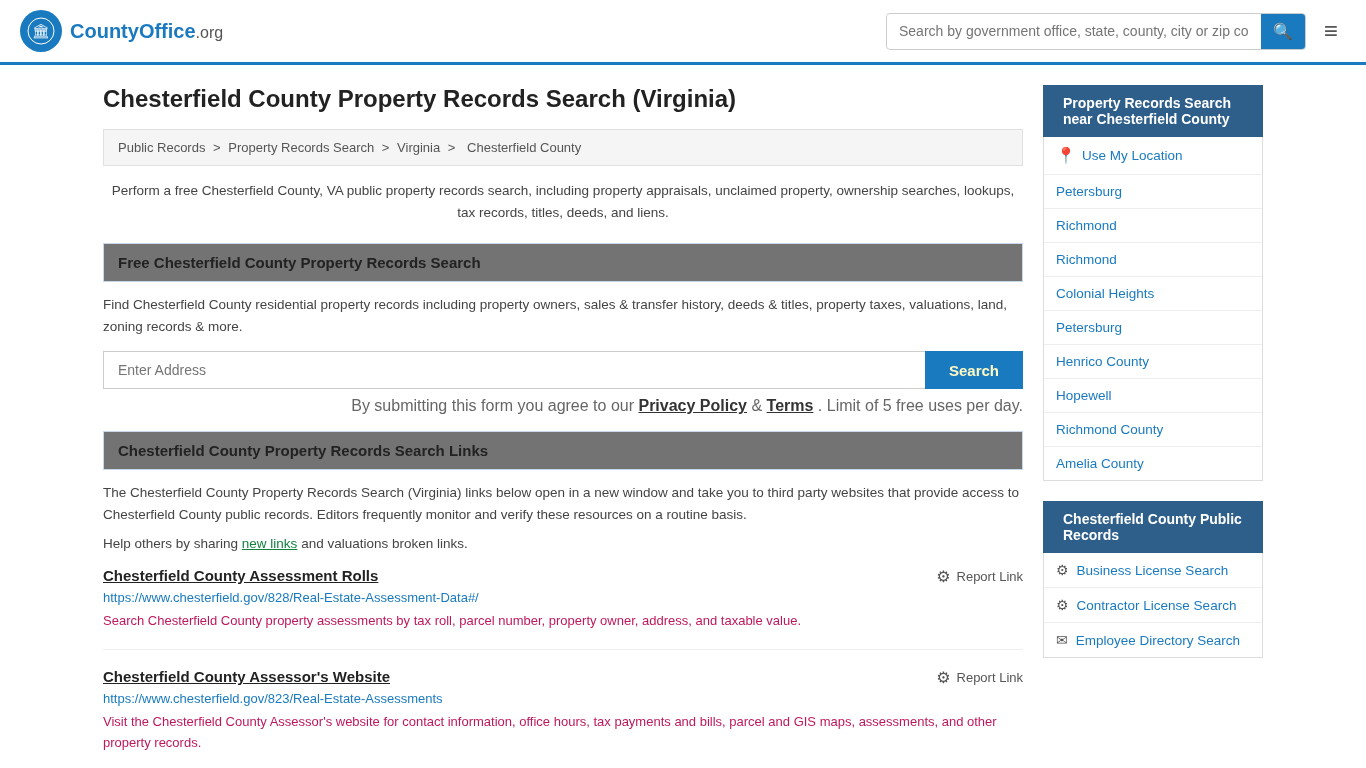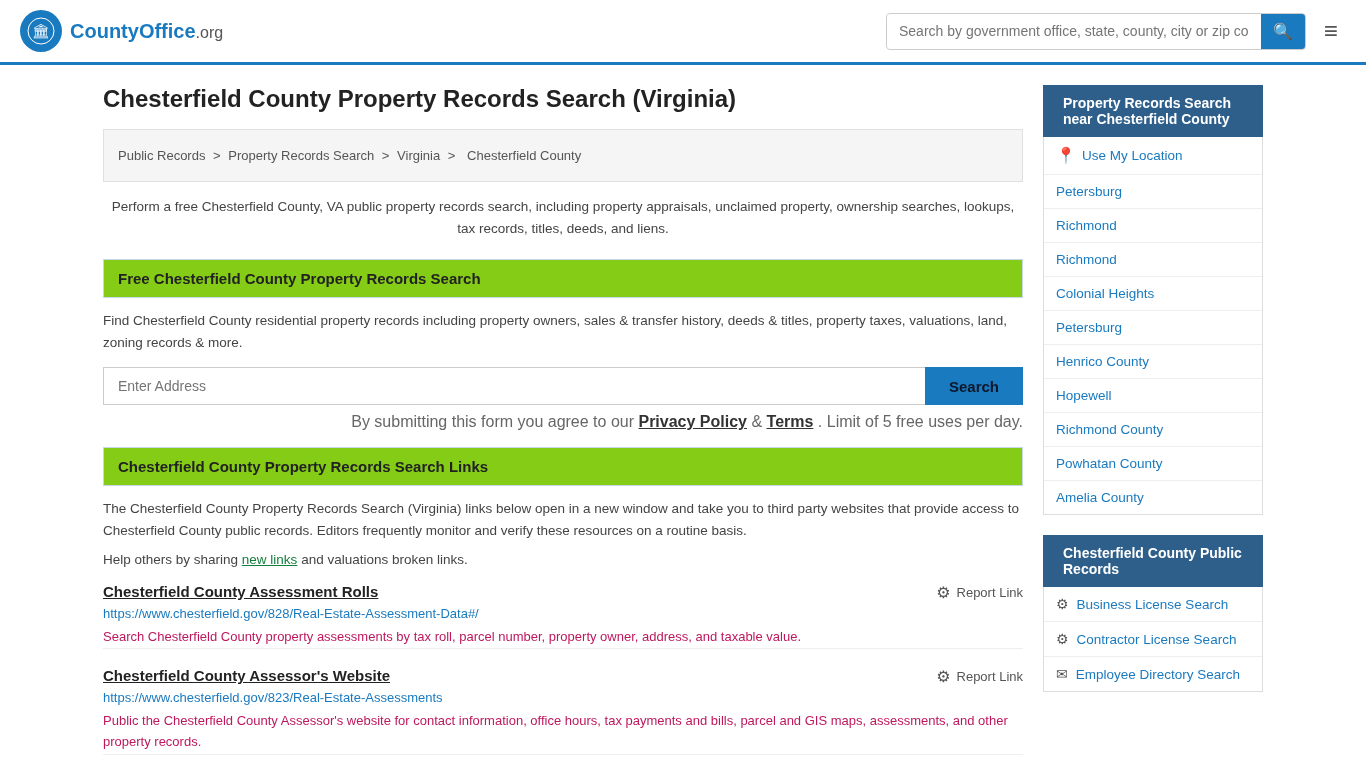--- a/index.html
+++ b/index.html
@@ -87,21 +87,21 @@
       font-size: 24px;
       font-weight: bold;
       color: #222;
       margin-bottom: 16px;
     }
 
     
     .breadcrumb {
       background: #f5f5f5;
       border: 1px solid #e0e0e0;
-      padding: 18px 14px;
+      padding: 10px 14px;
       margin-bottom: 14px;
       font-size: 13px;
       color: #555;
     }
     .breadcrumb a {
       color: #555;
       text-decoration: none;
     }
     .breadcrumb span { margin: 0 4px; }
 
@@ -109,21 +109,21 @@
     .description {
       font-size: 13.5px;
       color: #444;
       line-height: 1.6;
       margin-bottom: 20px;
       text-align: center;
     }
 
     
     .section-header {
-      background: #84cc16;
+      background: #737373;
       border: 1px solid #c8d8e8;
       padding: 10px 14px;
       font-weight: bold;
       font-size: 15px;
       color: #222;
       margin-bottom: 12px;
     }
 
     
     .property-search-desc {
@@ -141,21 +141,21 @@
       flex: 1;
       padding: 10px 14px;
       border: 1px solid #ccc;
       border-right: none;
       outline: none;
       font-size: 14px;
       color: #999;
     }
     .address-form button {
       background: #1a7abf;
-      color: #0f172a;
+      color: #fef9c3;
       border: none;
       padding: 10px 24px;
       font-size: 15px;
       font-weight: bold;
       cursor: pointer;
     }
     .form-disclaimer {
       font-size: 16px;
       color: #666;
       text-align: right;
@@ -178,21 +178,21 @@
       margin-bottom: 16px;
     }
     .new-links-text a {
       color: #15803d;
       text-decoration: underline;
     }
 
     
     .link-item {
       margin-bottom: 18px;
-      padding-bottom: 1px;
+      padding-bottom: 18px;
       border-bottom: 1px solid #eee;
     }
     .link-item-header {
       display: flex;
       justify-content: space-between;
       align-items: flex-start;
       margin-bottom: 4px;
     }
     .link-item-title {
       font-weight: bold;
@@ -374,21 +374,21 @@
     
     <div class="link-item">
       <div class="link-item-header">
         <span class="link-item-title">Chesterfield County Assessor's Website</span>
         <div class="report-link">
           <span class="report-link-icon">⚙</span>
           <span>Report Link</span>
         </div>
       </div>
       <div class="link-item-url">https://www.chesterfield.gov/823/Real-Estate-Assessments</div>
-      <div class="link-item-desc">Public the Chesterfield County Assessor's website for contact information, office hours, tax payments and bills, parcel and GIS maps, assessments, and other property records.</div>
+      <div class="link-item-desc">Visit the Chesterfield County Assessor's website for contact information, office hours, tax payments and bills, parcel and GIS maps, assessments, and other property records.</div>
     </div>
 
   </div>
 
   <div class="sidebar">
 
     <div class="sidebar-section">
       <div class="sidebar-title">
         <span>Property Records Search near Chesterfield County</span>
       </div>
@@ -398,21 +398,20 @@
           <a href="#">Use My Location</a>
         </div>
         <div class="sidebar-item"><a href="#">Petersburg</a></div>
         <div class="sidebar-item"><a href="#">Richmond</a></div>
         <div class="sidebar-item"><a href="#">Richmond</a></div>
         <div class="sidebar-item"><a href="#">Colonial Heights</a></div>
         <div class="sidebar-item"><a href="#">Petersburg</a></div>
         <div class="sidebar-item"><a href="#">Henrico County</a></div>
         <div class="sidebar-item"><a href="#">Hopewell</a></div>
         <div class="sidebar-item"><a href="#">Richmond County</a></div>
-        <div class="sidebar-item"><a href="#">Powhatan County</a></div>
         <div class="sidebar-item"><a href="#">Amelia County</a></div>
       </div>
     </div>
 
     <div class="sidebar-section">
       <div class="sidebar-title">
         <span>Chesterfield County Public Records</span>
       </div>
       <div class="sidebar-pub-records">
         <div class="sidebar-pub-item">

